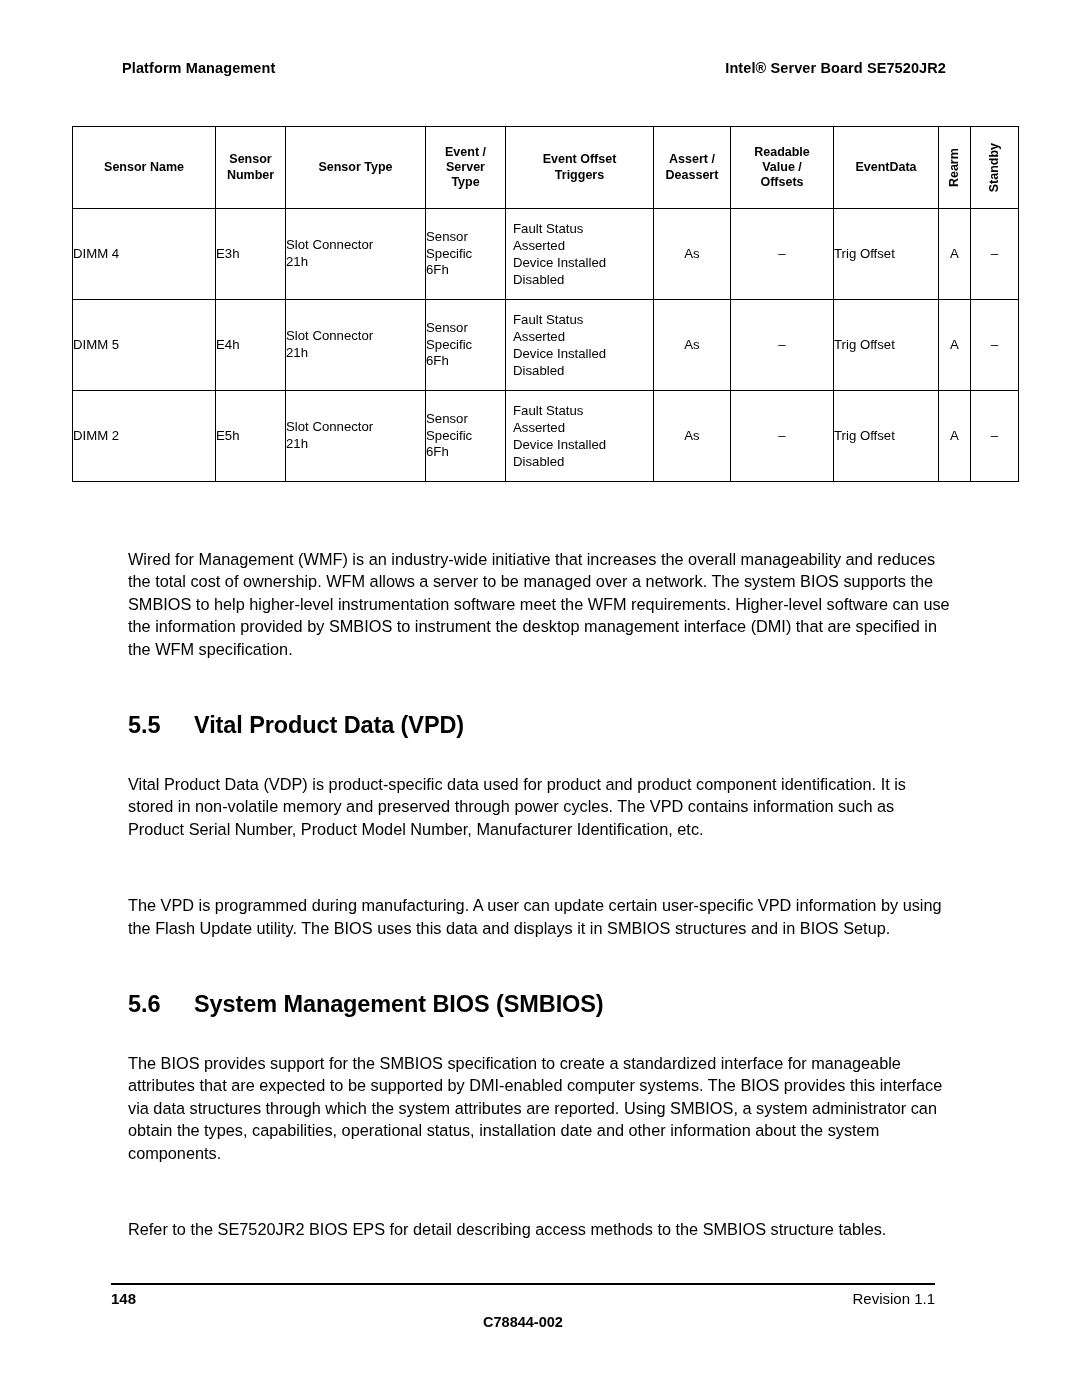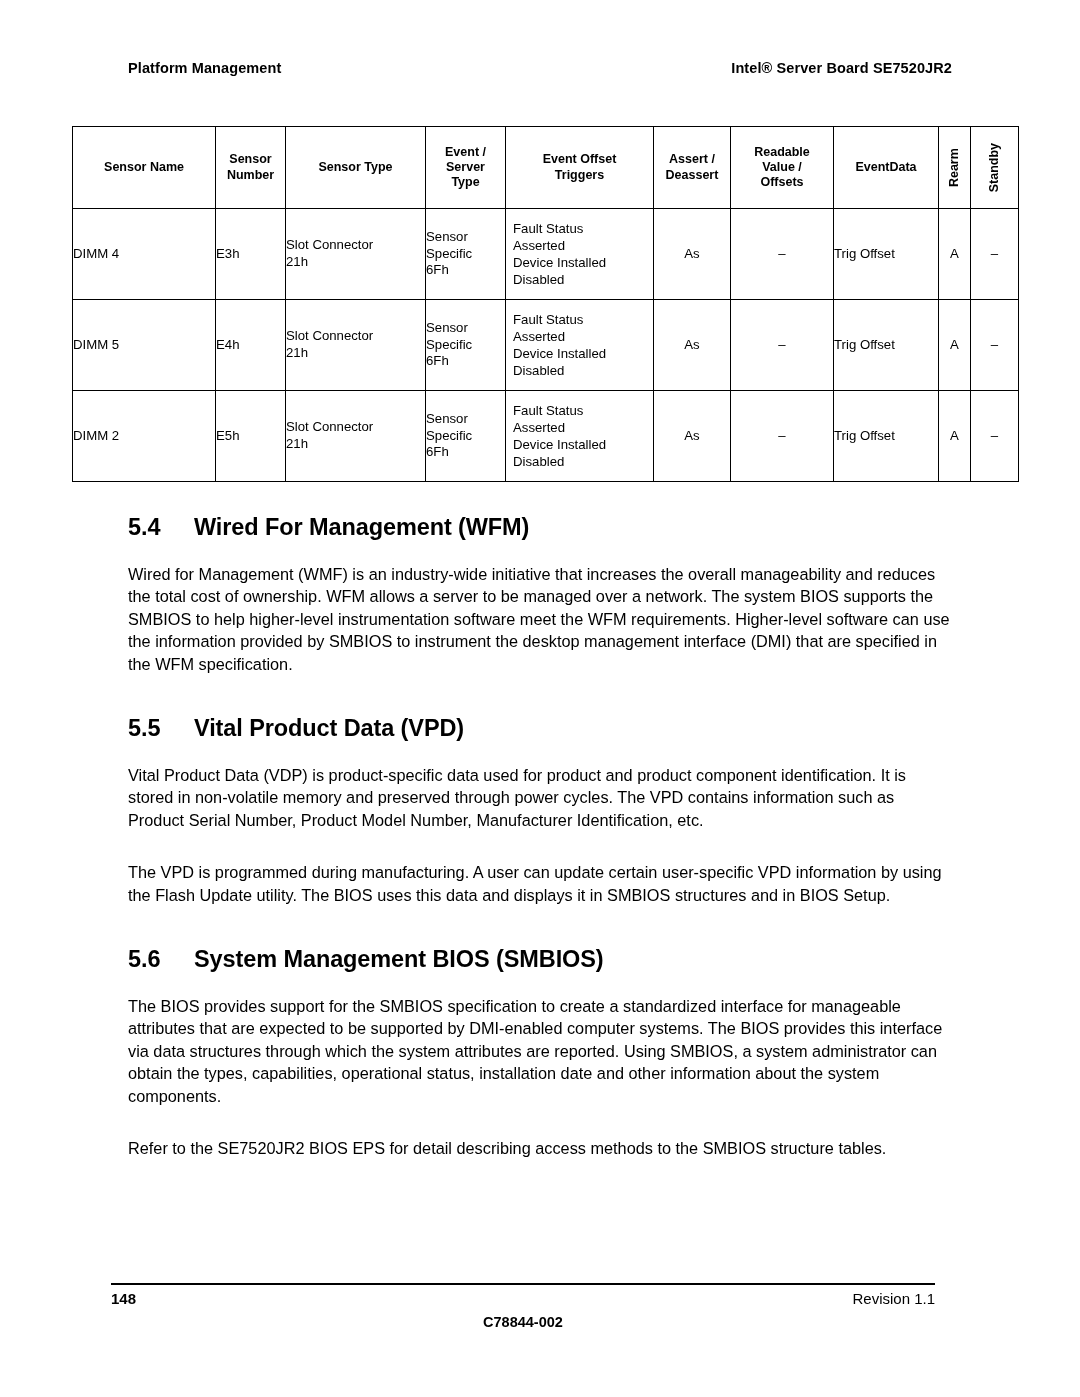--- a/index.html
+++ b/index.html
@@ -12,21 +12,21 @@
     height: 1397px;
     position: relative;
     font-family: "Liberation Sans", sans-serif;
     color: #000000;
     overflow: hidden;
   }
 
   
   .page-header {
     position: absolute;
-    left: 128px;
+    left: 122px;
     top: 60px;
     width: 824px;
     display: flex;
     justify-content: space-between;
     align-items: baseline;
     font-size: 14.5px;
     font-weight: bold;
     letter-spacing: 0.1px;
   }
   .page-header .left  { text-align: left; }
@@ -120,21 +120,21 @@
   }
   h2.section-heading .num {
     display: inline-block;
     width: 66px;
     margin-left: 128px;
     flex: 0 0 66px;
   }
   h2.section-heading .ttl { display: inline-block; }
 
   p.body-text {
-    margin: 4px;
+    margin: 16px;
     padding: 0;
     font-size: 16.3px;
     line-height: 1.375;
     color: #000;
     margin-left: 128px;
     width: 824px;
   }
 
   .sp-h-to-p  { height: 18px; }
   .sp-p-to-p  { height: 22px; }
@@ -345,24 +345,20 @@
         <td class="cell-pad-left2">Trig Offset</td>
         <td class="cell-center">A</td>
         <td class="cell-center">–</td>
       </tr>
     </tbody>
   </table>
 </div>
 
 <div class="content">
 
-  <h2 class="section-heading">
-    <span class="num">5.4</span>
-    <span class="ttl">Wired For Management (WFM)</span>
-  </h2>
   <div class="sp-h-to-p"></div>
   <p class="body-text">Wired for Management (WMF) is an industry-wide initiative that increases the overall manageability and reduces the total cost of ownership. WFM allows a server to be managed over a network. The system BIOS supports the SMBIOS to help higher-level instrumentation software meet the WFM requirements. Higher-level software can use the information provided by SMBIOS to instrument the desktop management interface (DMI) that are specified in the WFM specification.</p>
 
   <div class="sp-p-to-h"></div>
 
   <h2 class="section-heading">
     <span class="num">5.5</span>
     <span class="ttl">Vital Product Data (VPD)</span>
   </h2>
   <div class="sp-h-to-p"></div>

